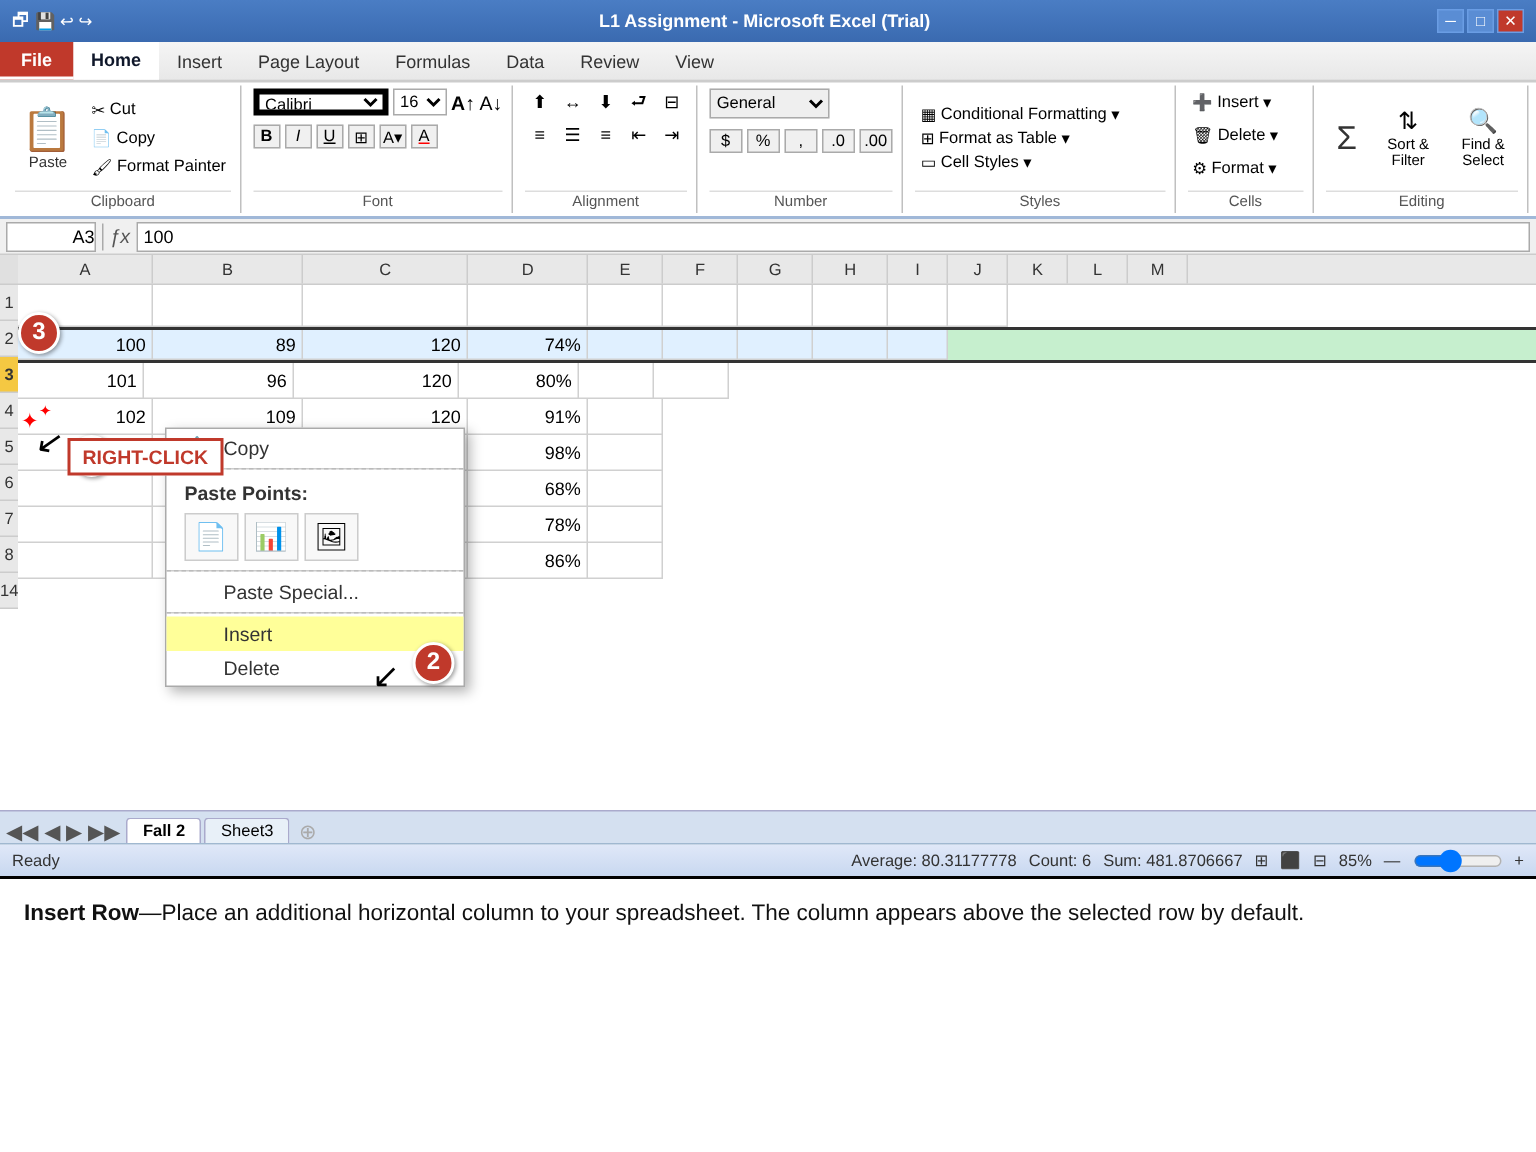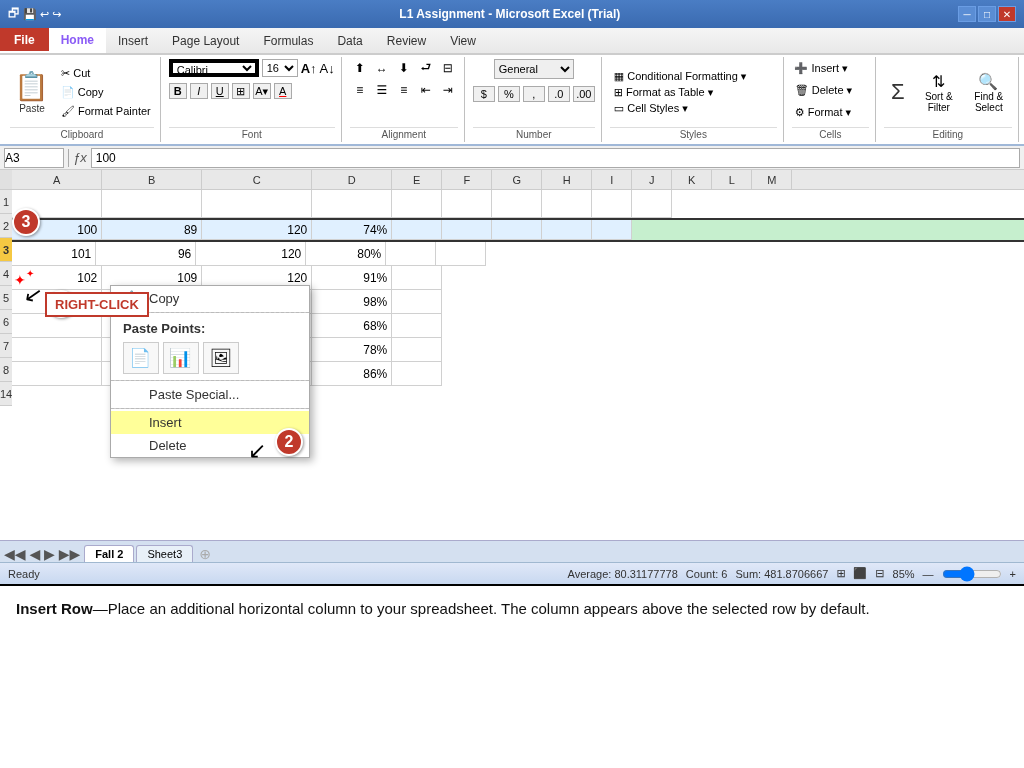--- a/index.html
+++ b/index.html
@@ -29,21 +29,21 @@
       align-items: stretch;
     }
     .menu-item {
       padding: 0 12px;
       display: flex;
       align-items: center;
       font-size: 12px;
       cursor: pointer;
       color: #333;
     }
-    .menu-item.active { background: #fff; border-bottom: 2px solid #fff; color: #8b5cf6; font-weight: bold; }
+    .menu-item.active { background: #fff; border-bottom: 2px solid #fff; color: #0f172a; font-weight: bold; }
 
     
     .ribbon {
       background: linear-gradient(to bottom, #dce9f8, #c8dcf5);
       border-bottom: 2px solid #a0b8d8;
       min-height: 92px;
       display: flex;
       flex-direction: column;
     }
 
@@ -135,21 +135,21 @@
     
     .formula-bar {
       display: flex;
       align-items: center;
       height: 24px;
       background: #f0f0f0;
       border-bottom: 1px solid #ccc;
       padding: 0 4px;
       gap: 4px;
     }
-    .cell-ref { width: 60px; height: 20px; border: 1px solid #aaa; background: #fff; font-size: 12px; text-align: left; }
+    .cell-ref { width: 60px; height: 20px; border: 1px solid #aaa; background: #fff; font-size: 12px; text-align: right; }
     .formula-divider { width: 1px; height: 18px; background: #aaa; }
     .fx-label { font-style: italic; color: #555; font-size: 13px; }
     .formula-input { flex: 1; height: 20px; border: 1px solid #aaa; background: #fff; font-size: 12px; padding: 0 4px; }
 
     
     .spreadsheet-wrapper {
       display: flex;
       height: 370px;
       overflow: hidden;
       position: relative;
@@ -401,21 +401,21 @@
           <div class="align-btn">☰</div>
           <div class="align-btn">≡</div>
           <div class="align-btn">⇤</div>
           <div class="align-btn">⇥</div>
         </div>
       </div>
       <div class="ribbon-group-label">Alignment</div>
     </div>
 
     <div class="ribbon-group" style="min-width:90px;">
-      <div class="ribbon-group-content" style="flex-direction:column; align-items:center;">
+      <div class="ribbon-group-content" style="flex-direction:column; align-items:flex-start;">
         <select class="number-select">
           <option>General</option>
         </select>
         <div style="display:flex;gap:3px;margin-top:3px;">
           <div class="font-btn" style="width:22px;">$</div>
           <div class="font-btn" style="width:22px;">%</div>
           <div class="font-btn" style="width:22px;">,</div>
           <div class="font-btn" style="width:22px;">.0</div>
           <div class="font-btn" style="width:22px;">.00</div>
         </div>

